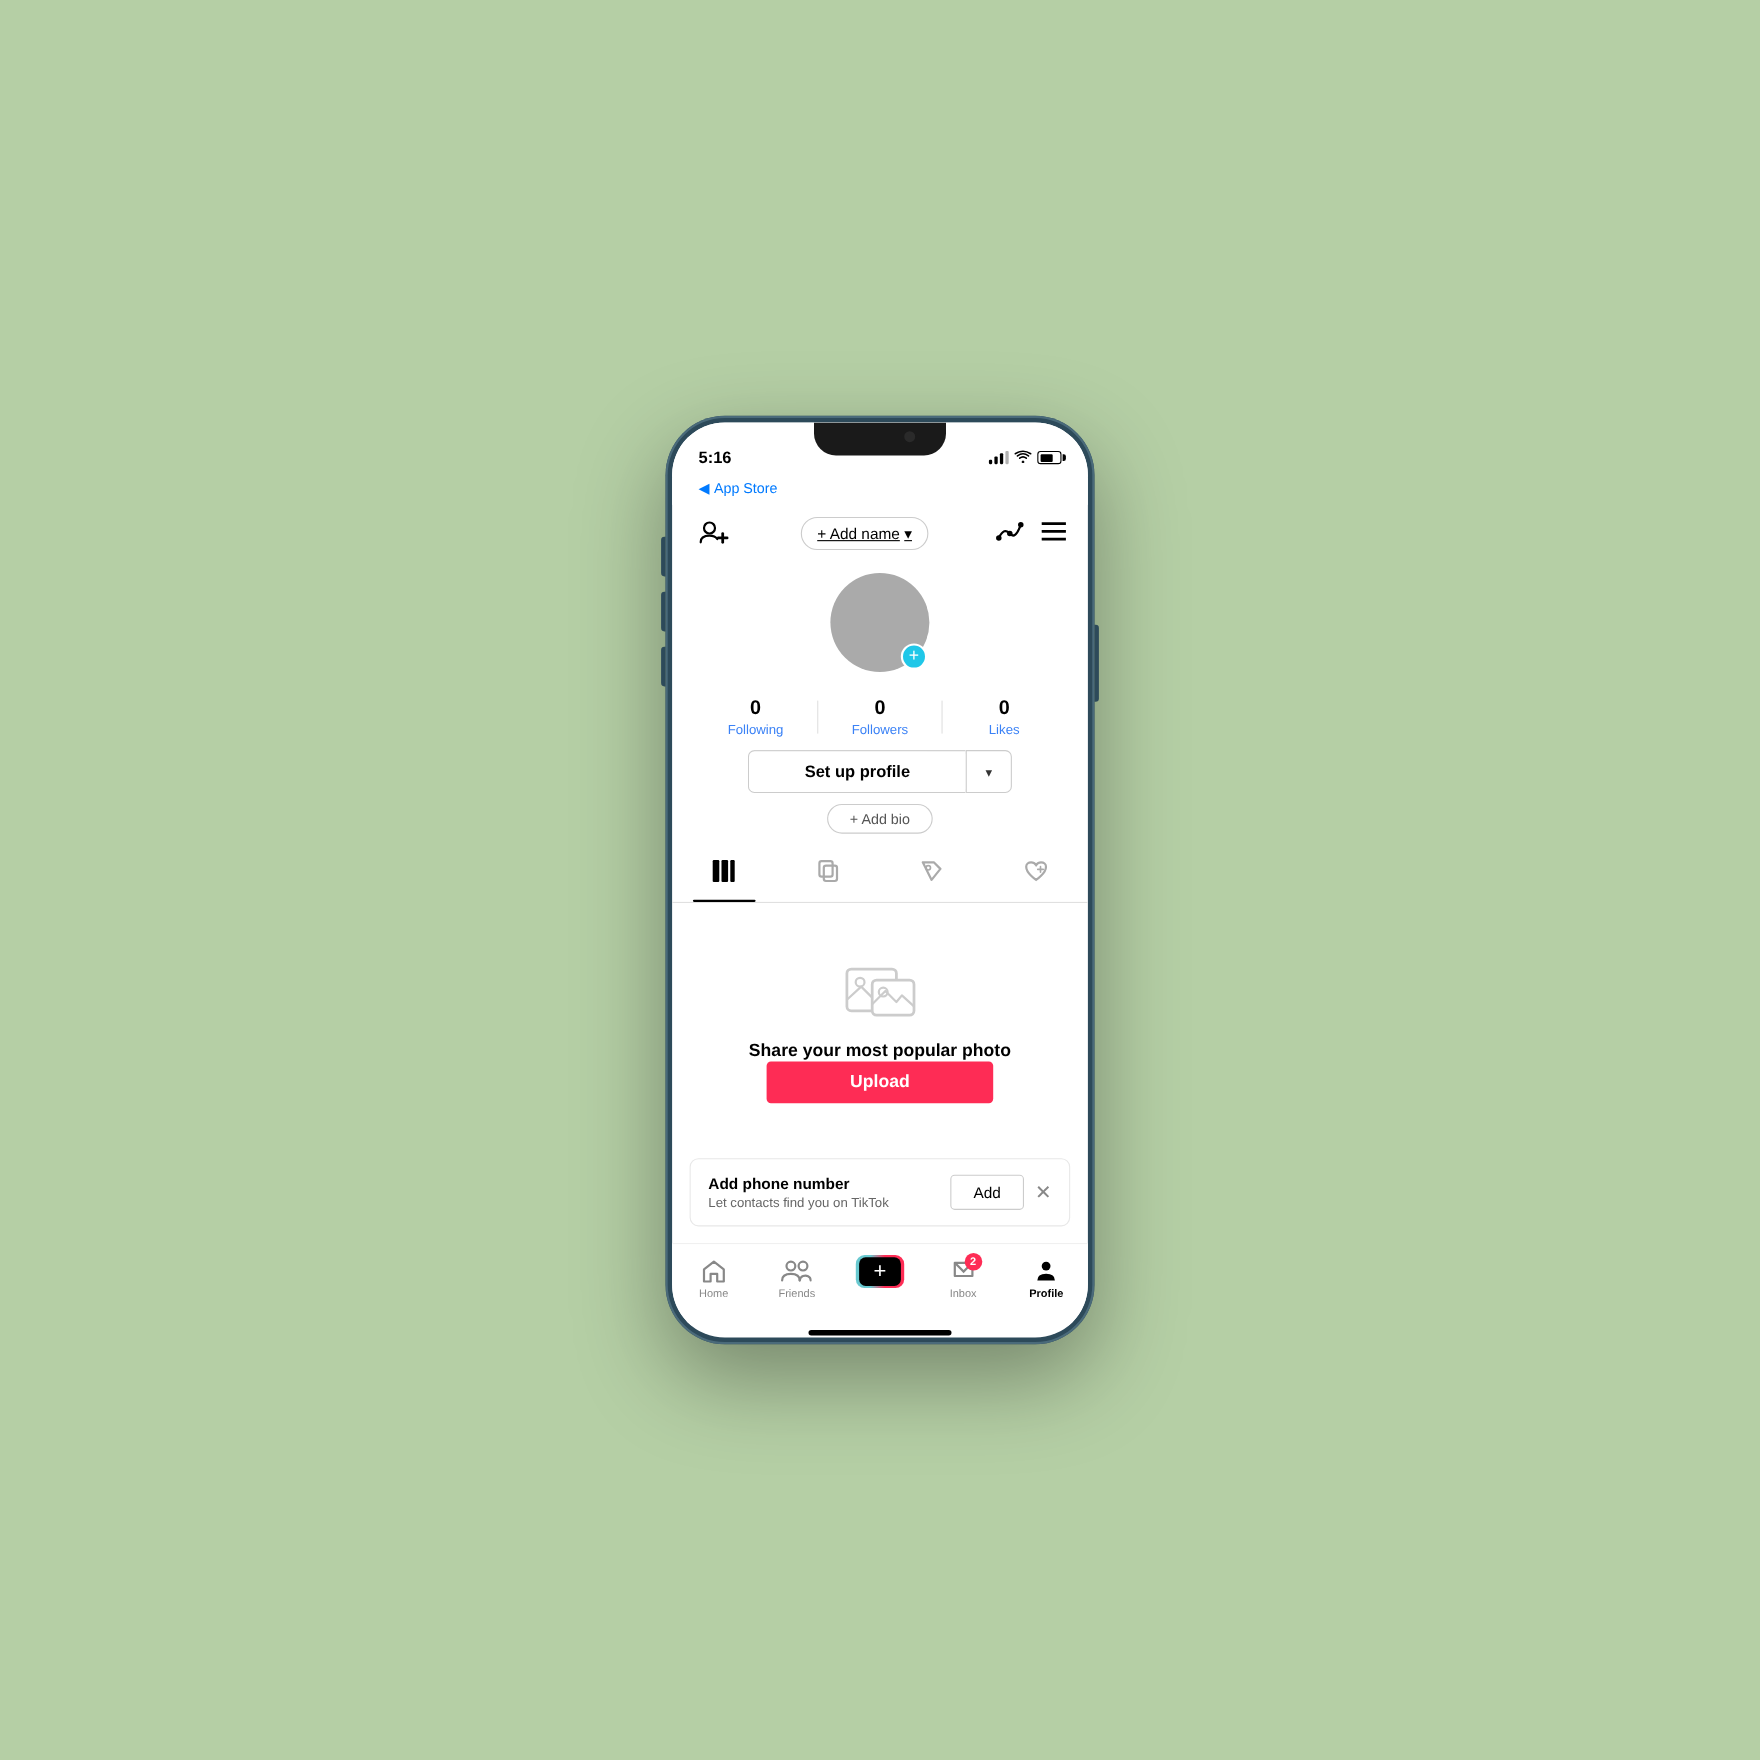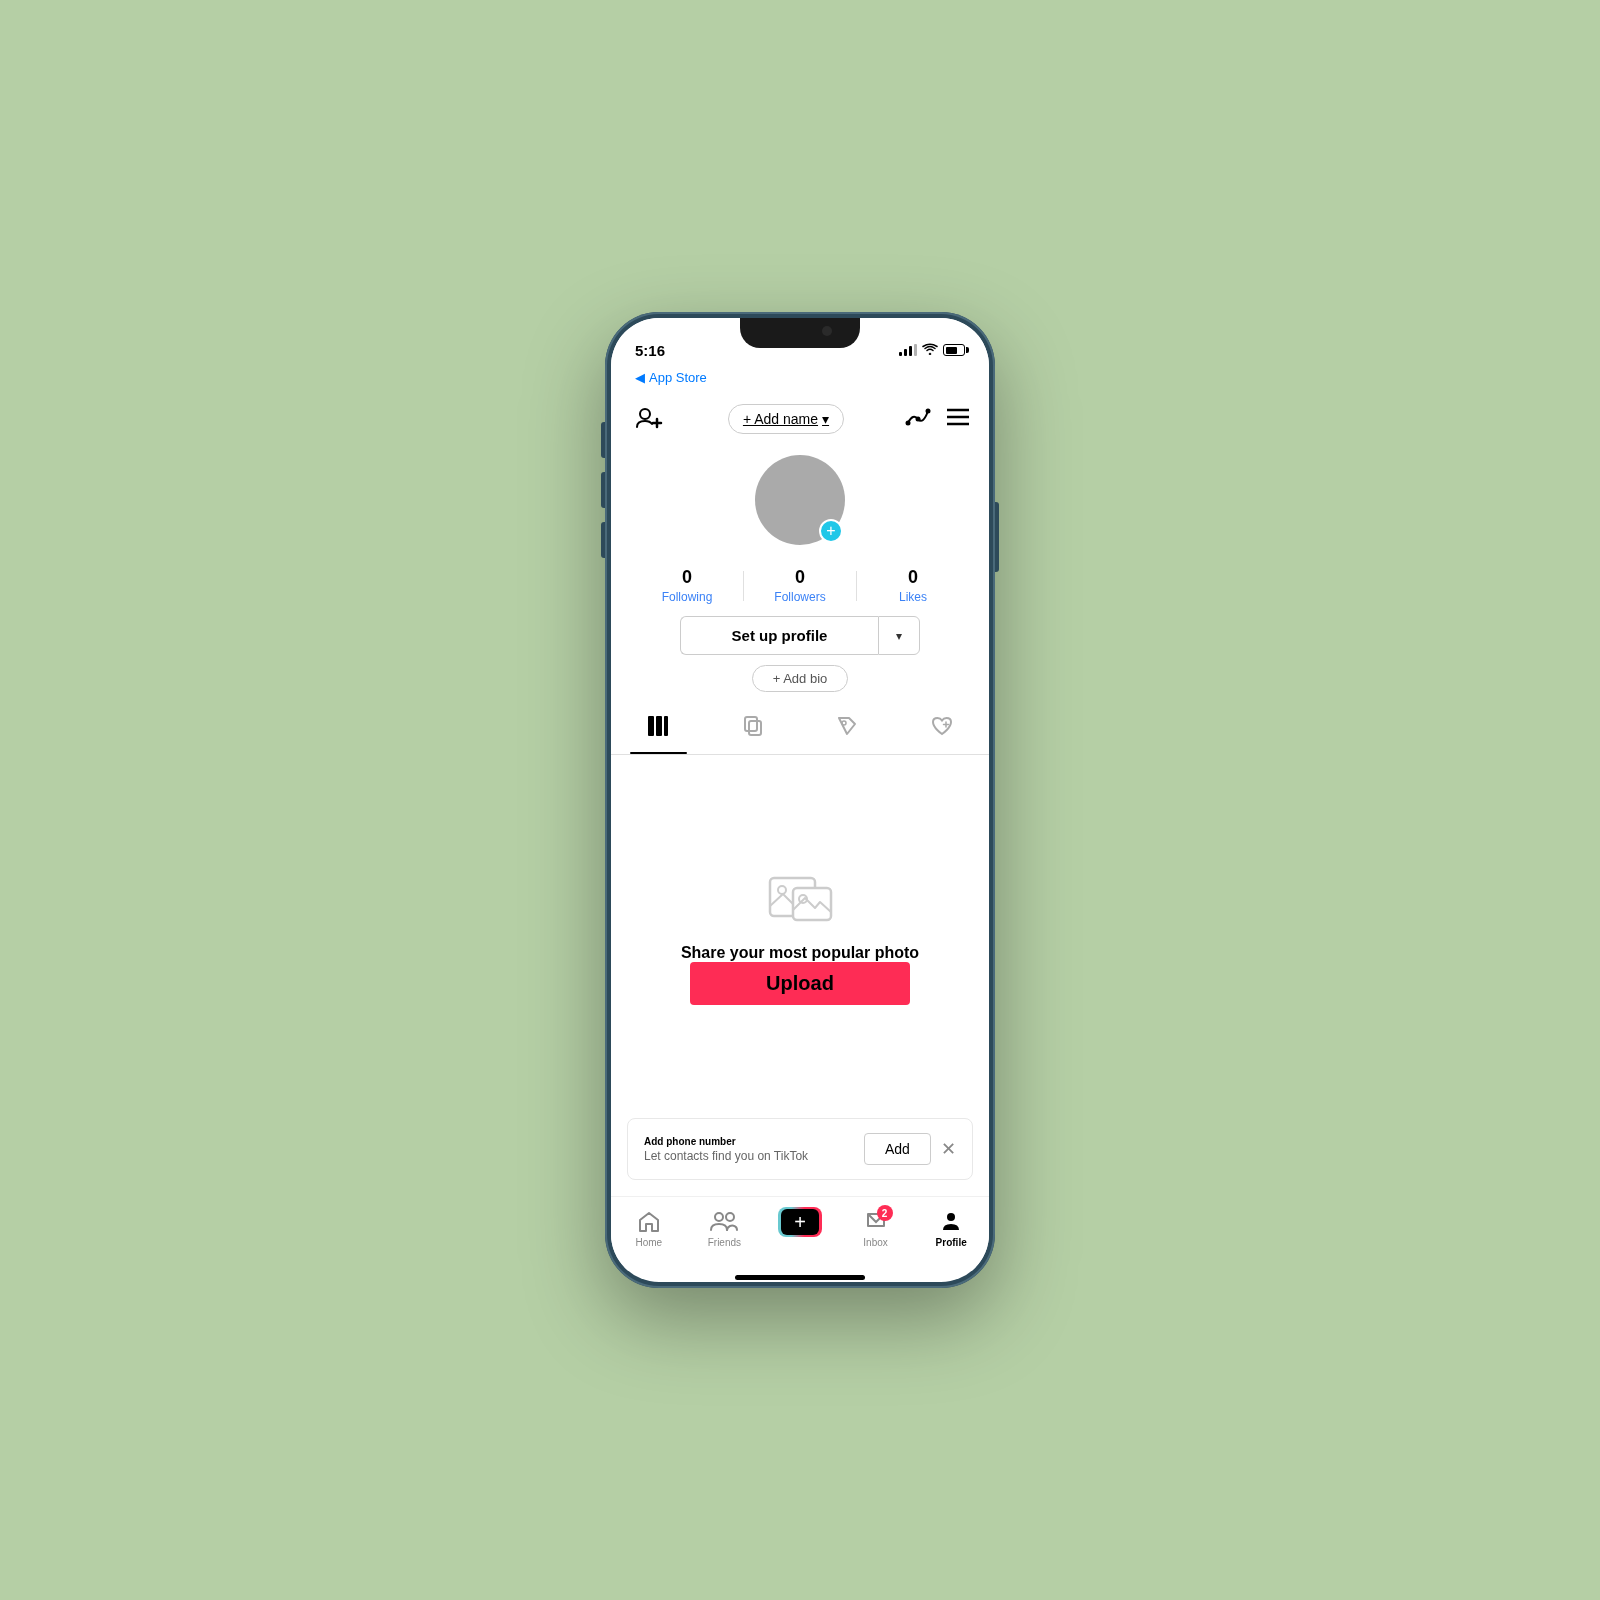--- a/index.html
+++ b/index.html
@@ -8,21 +8,21 @@
       display: flex;
       justify-content: center;
       align-items: center;
       width: 1600px;
       height: 1600px;
       font-family: -apple-system, BlinkMacSystemFont, 'Helvetica Neue', sans-serif;
     }
 
     .phone-outer {
       width: 390px;
-      height: 976px;
+      height: 844px;
       background: #2d4a5a;
       border-radius: 54px;
       padding: 6px;
       box-shadow: 0 30px 80px rgba(0,0,0,0.35), inset 0 0 0 2px #4a6a7a;
       position: relative;
     }
 
     
     .phone-outer::before {
       content: '';
@@ -386,25 +386,25 @@
     }
 
     .upload-title {
       font-size: 16px;
       font-weight: 600;
       color: #000;
     }
 
     .upload-btn {
       background: #fe2c55;
-      color: #000000;
+      color: #ffffff;
       border: none;
       border-radius: 4px;
       padding: 10px 76px;
-      font-size: 20px;
+      font-size: 16px;
       font-weight: 600;
       cursor: pointer;
     }
 
     
     .phone-banner {
       margin: 10px 16px 16px;
       border: 1px solid #e8e8e8;
       border-radius: 8px;
       padding: 14px 16px;
@@ -412,21 +412,21 @@
       align-items: center;
       justify-content: space-between;
       background: #fff;
     }
 
     .banner-text {
       flex: 1;
     }
 
     .banner-title {
-      font-size: 10px;
+      font-size: 14px;
       font-weight: 600;
       color: #000;
     }
 
     .banner-subtitle {
       font-size: 12px;
       color: #666;
       margin-top: 2px;
     }
 

